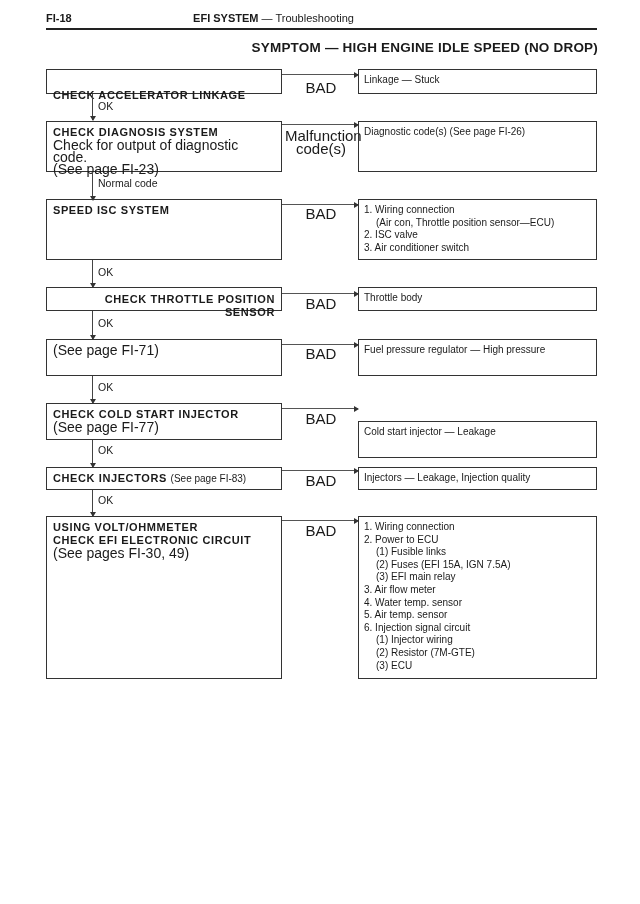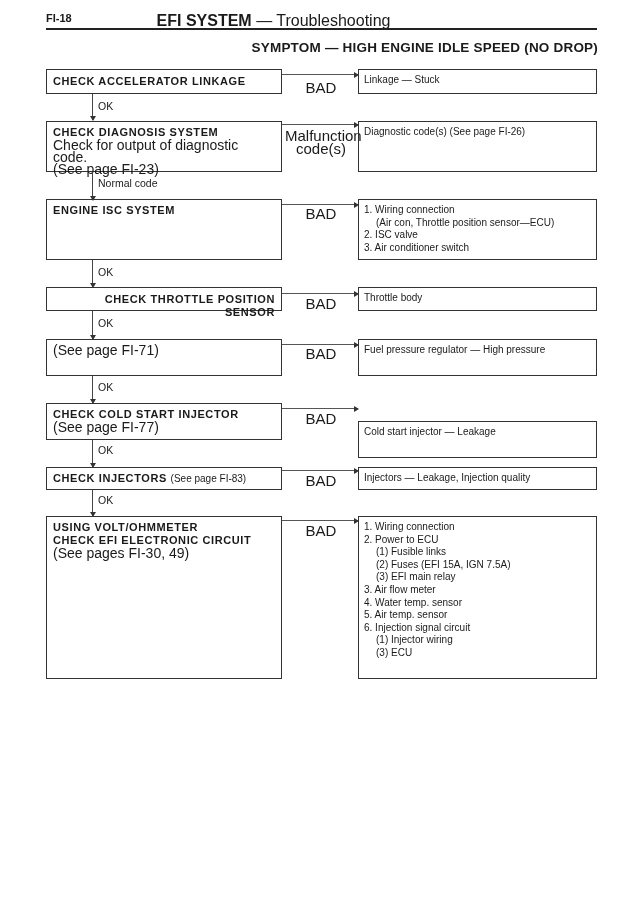--- a/index.html
+++ b/index.html
@@ -1,20 +1,20 @@
 <!DOCTYPE html>
 <html><head>
 <meta charset="utf-8">
 <style>
   html, body { margin: 0; padding: 0; background: #ffffff; }
   body { width: 640px; height: 904px; position: relative; overflow: hidden;
          font-family: "Liberation Sans", sans-serif; color: #1a1a1a; }
   .abs { position: absolute; }
   .page-num { left: 46px; top: 12px; font-size: 11px; font-weight: bold; }
-  .section { left: 0; width: 547px; top: 12px; text-align: center; font-size: 16px; }
+  .section { left: 0; width: 547px; top: 12px; text-align: center; font-size: 11px; }
   .section b { font-weight: bold; }
   .rule { left: 46px; top: 28px; width: 551px; height: 2px; background: #222; }
   .symptom { right: 42px; top: 40px; font-size: 13.5px; font-weight: bold; letter-spacing: 0.2px; }
 
   .lbox { position: absolute; left: 46px; width: 236px; border: 1.3px solid #333; box-sizing: border-box;
           padding: 4px 6px; font-size: 10px; line-height: 12px; }
   .rbox { position: absolute; left: 358px; width: 239px; border: 1.3px solid #333; box-sizing: border-box;
           padding: 4px 5px; font-size: 10px; line-height: 12.6px; }
   .title { font-weight: bold; font-size: 11px; letter-spacing: 0.6px; line-height: 13px; }
   .sub { font-size: 14px; }
@@ -31,21 +31,21 @@
   .ind1 { padding-left: 12px; }
 </style>
 </head>
 <body>
 
 <div class="abs page-num">FI-18</div>
 <div class="abs section"><b>EFI SYSTEM</b><span> — Troubleshooting</span></div>
 <div class="abs rule"></div>
 <div class="abs symptom">SYMPTOM — HIGH ENGINE IDLE SPEED (NO DROP)</div>
 
-<div class="lbox" style="top:69px;height:25px;padding-top:5px;">
+<div class="lbox" style="top:69px;height:25px;padding-top:19px;">
   <div class="title">CHECK ACCELERATOR LINKAGE</div>
 </div>
 <div class="hline" style="top:74px;"></div>
 <div class="cond" style="top:81px;">BAD</div>
 <div class="rbox" style="top:69px;height:25px;">
   <div class="item">Linkage — Stuck</div>
 </div>
 <div class="vline" style="top:94px;height:26px;"></div>
 <div class="vlabel" style="top:100px;">OK</div>
 
@@ -56,21 +56,21 @@
 </div>
 <div class="hline" style="top:124px;"></div>
 <div class="cond" style="top:129px;">Malfunction code(s)</div>
 <div class="rbox" style="top:121px;height:51px;">
   <div class="item">Diagnostic code(s) (See page FI-26)</div>
 </div>
 <div class="vline" style="top:172px;height:28px;"></div>
 <div class="vlabel" style="top:177px;">Normal code</div>
 
 <div class="lbox" style="top:199px;height:61px;">
-  <div class="title">ENGINE ISC SYSTEM</div>
+  <div class="title">SPEED ISC SYSTEM</div>
 </div>
 <div class="hline" style="top:204px;"></div>
 <div class="cond" style="top:207px;">BAD</div>
 <div class="rbox" style="top:199px;height:61px;">
   <div class="item">1. Wiring connection</div>
   <div class="item ind1">(Air con, Throttle position sensor—ECU)</div>
   <div class="item">2. ISC valve</div>
   <div class="item">3. Air conditioner switch</div>
 </div>
 <div class="vline" style="top:260px;height:27px;"></div>
@@ -132,14 +132,15 @@
   <div class="item">1. Wiring connection</div>
   <div class="item">2. Power to ECU</div>
   <div class="item ind1">(1) Fusible links</div>
   <div class="item ind1">(2) Fuses (EFI 15A, IGN 7.5A)</div>
   <div class="item ind1">(3) EFI main relay</div>
   <div class="item">3. Air flow meter</div>
   <div class="item">4. Water temp. sensor</div>
   <div class="item">5. Air temp. sensor</div>
   <div class="item">6. Injection signal circuit</div>
   <div class="item ind1">(1) Injector wiring</div>
+  <div class="item ind1">(2) Resistor (7M-GTE)</div>
   <div class="item ind1">(3) ECU</div>
 </div>
 
 </body></html>

